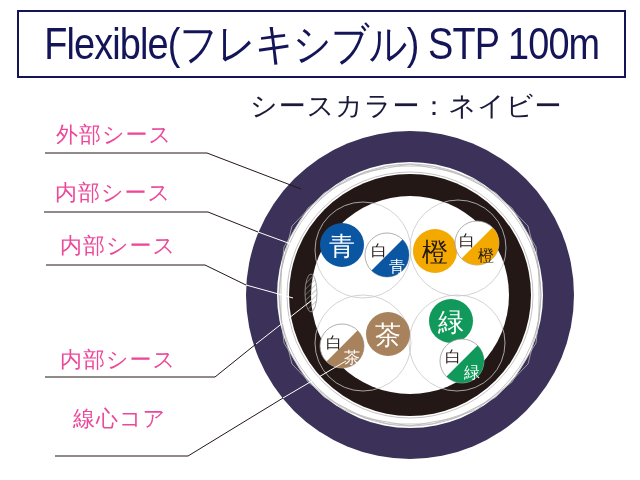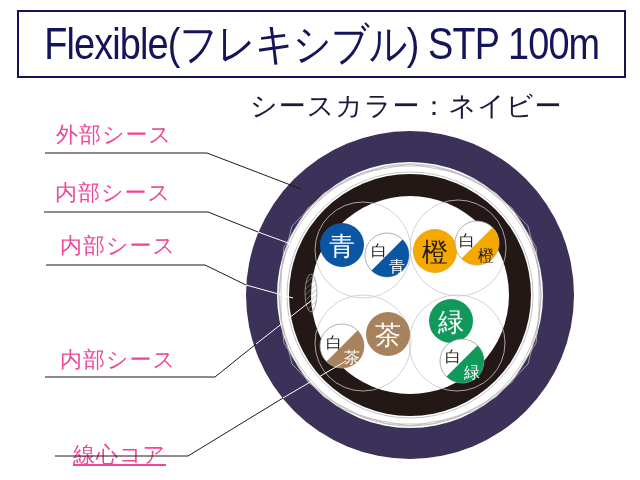--- a/index.html
+++ b/index.html
@@ -29,21 +29,21 @@
 <div class="title-box">
   <span class="title-text">Flexible(フレキシブル) STP 100m</span>
 </div>
 
 <div class="subtitle">シースカラー：ネイビー</div>
 
 <div class="label" style="left:56px; top:120px;">外部シース</div>
 <div class="label" style="left:55px; top:178px;">内部シース</div>
 <div class="label" style="left:60px; top:231px;">内部シース</div>
 <div class="label" style="left:60px; top:345px;">内部シース</div>
-<div class="label" style="left:73px; top:440px;text-decoration:underline;">線心コア</div>
+<div class="label" style="left:73px; top:404px;">線心コア</div>
 
 <svg class="diagram" width="640" height="480" viewBox="0 0 640 480">
   <defs>
     <pattern id="hatch" patternUnits="userSpaceOnUse" width="4" height="4" patternTransform="rotate(45)">
       <line x1="0" y1="0" x2="0" y2="4" stroke="#9a9a9a" stroke-width="1"></line>
     </pattern>
     <clipPath id="c-blue">
         <circle cx="387" cy="255" r="22"></circle>
       </clipPath>
     <clipPath id="c-orange">

